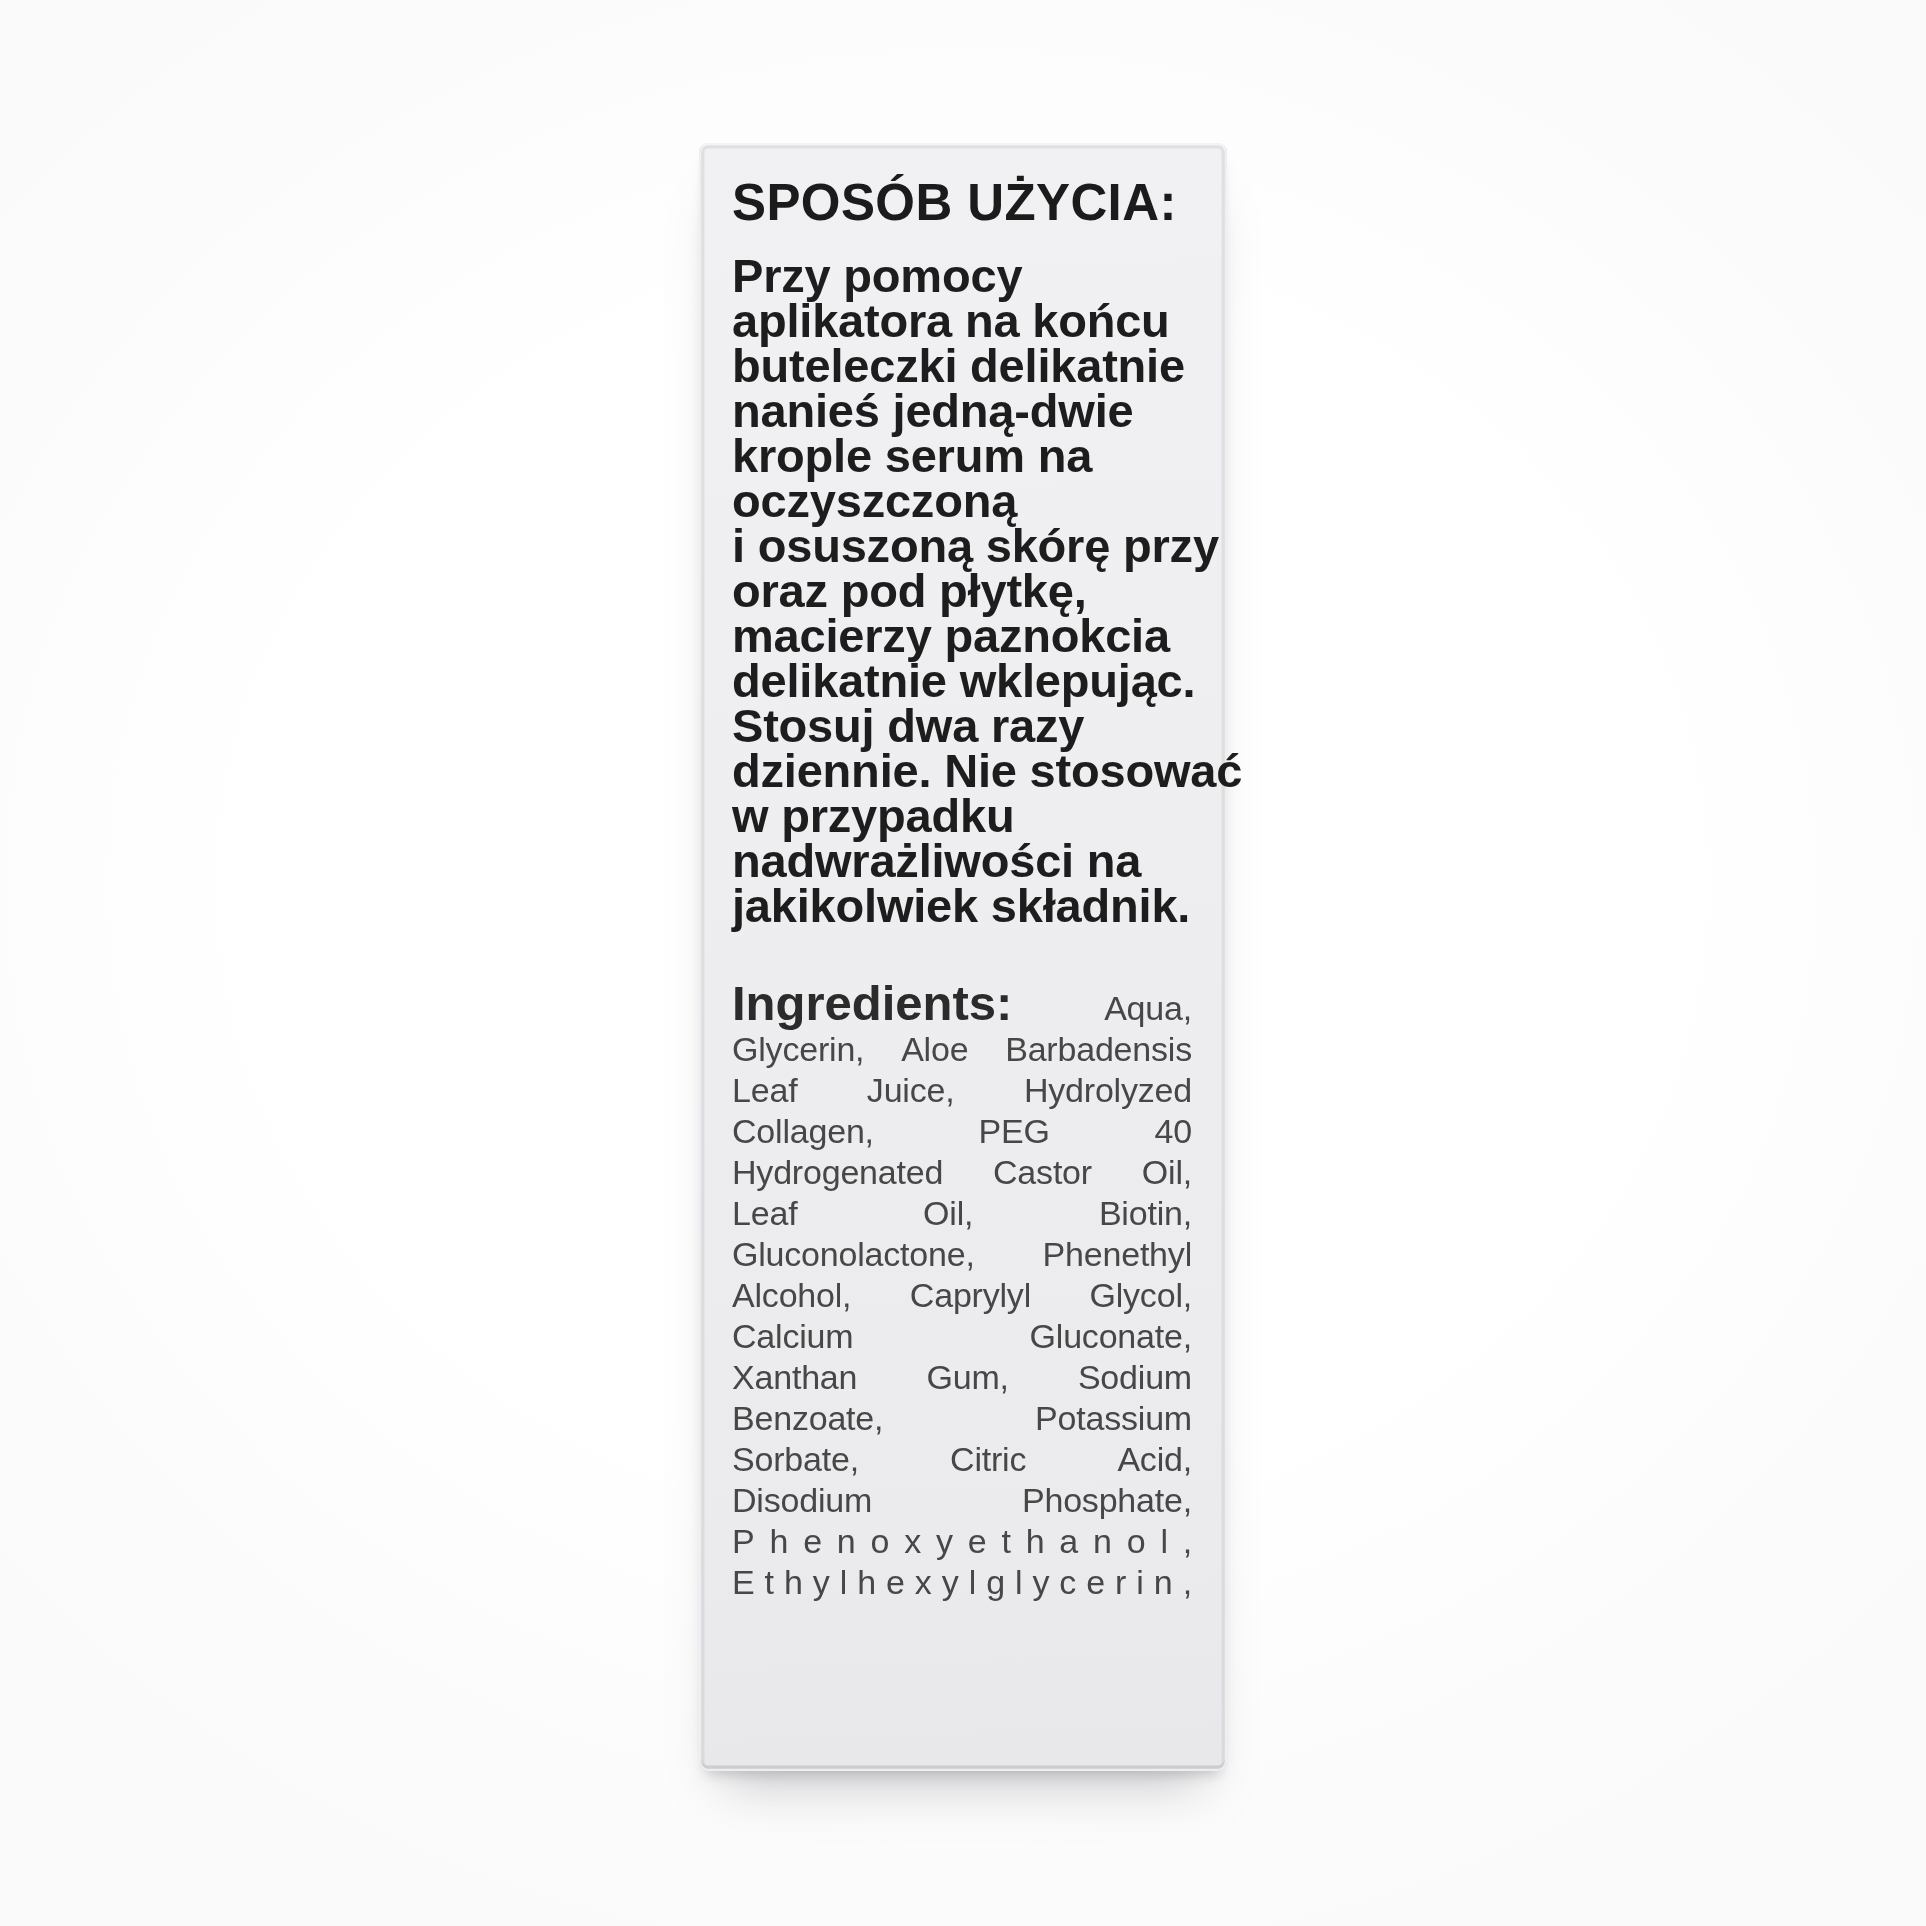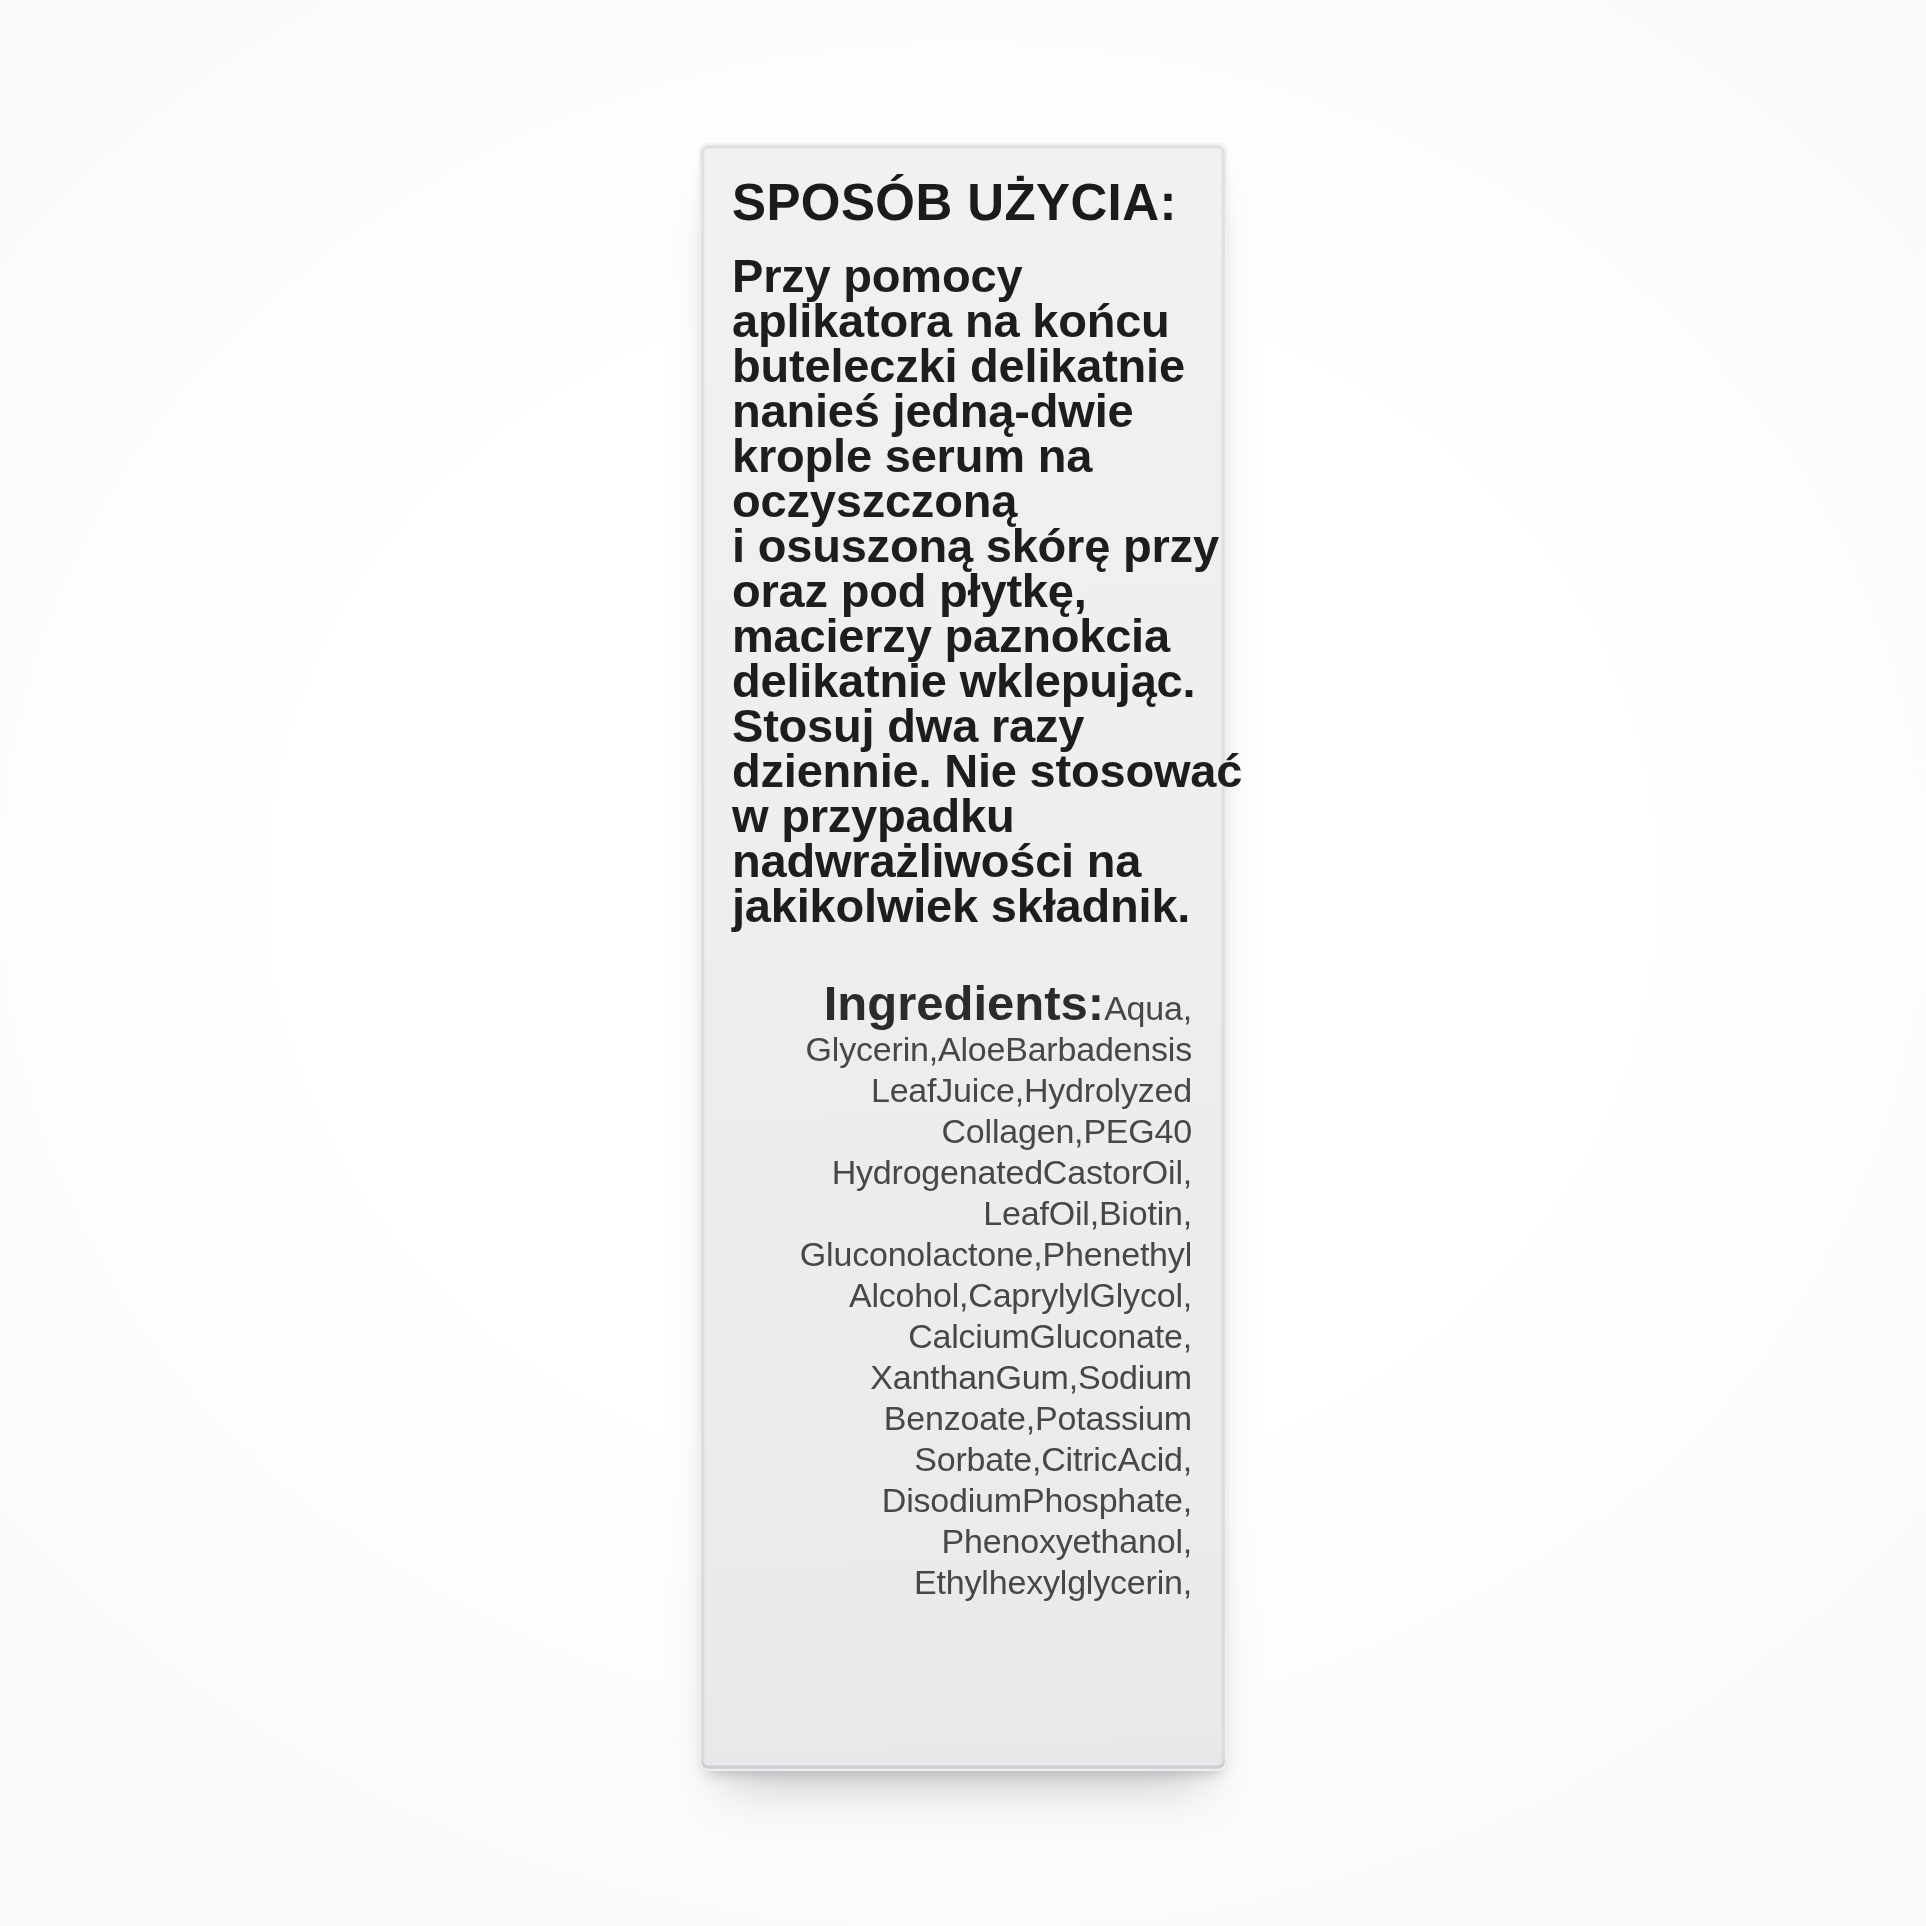--- a/index.html
+++ b/index.html
@@ -51,21 +51,21 @@
     font-weight: bold;
     letter-spacing: -0.2px;
     color: #1d1d1d;
     white-space: nowrap;
   }
   .ingredients {
     margin-top: 55px;
   }
   .i-row {
     display: flex;
-    justify-content: flex-end;
+    justify-content: space-between;
     align-items: baseline;
     line-height: 41px;
     font-size: 34px;
     font-weight: normal;
     color: #474747;
     letter-spacing: -0.2px;
   }
   .i-row.left {
     justify-content: flex-start;
   }

